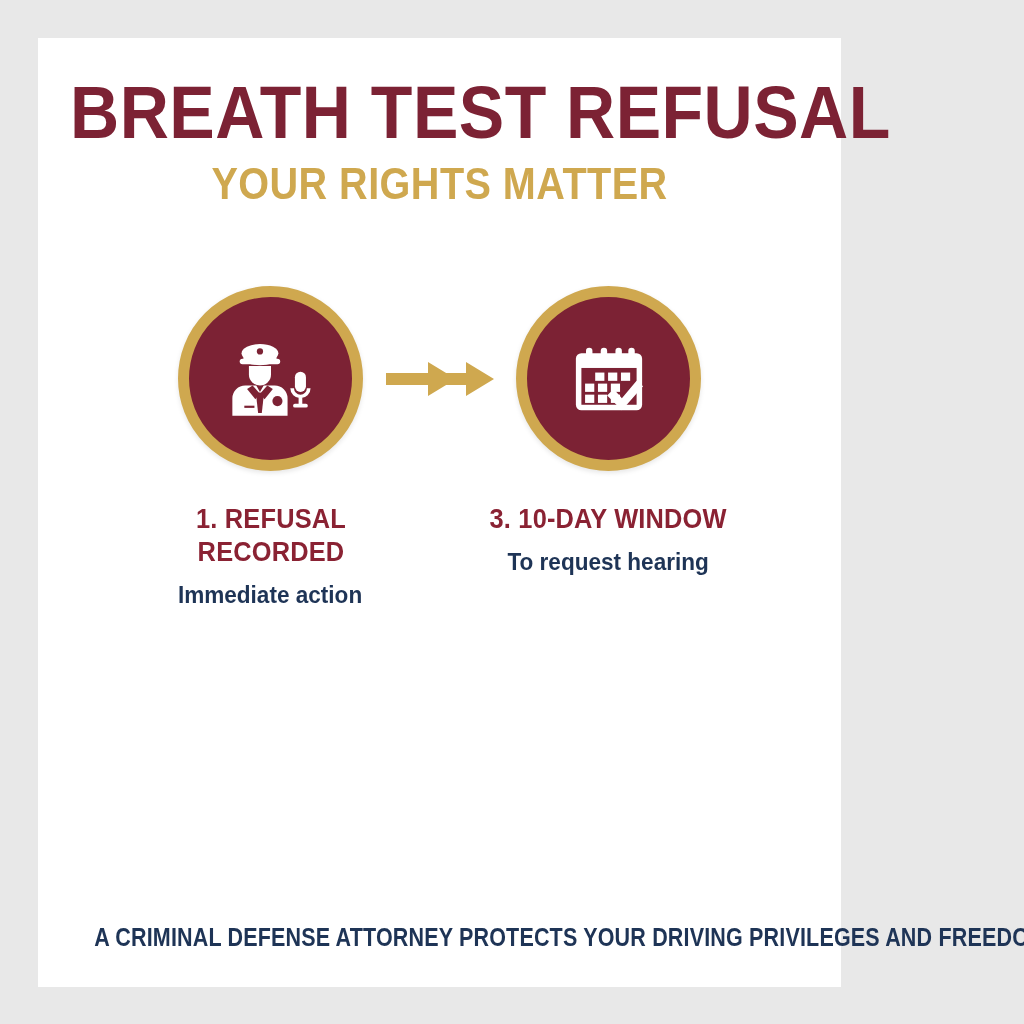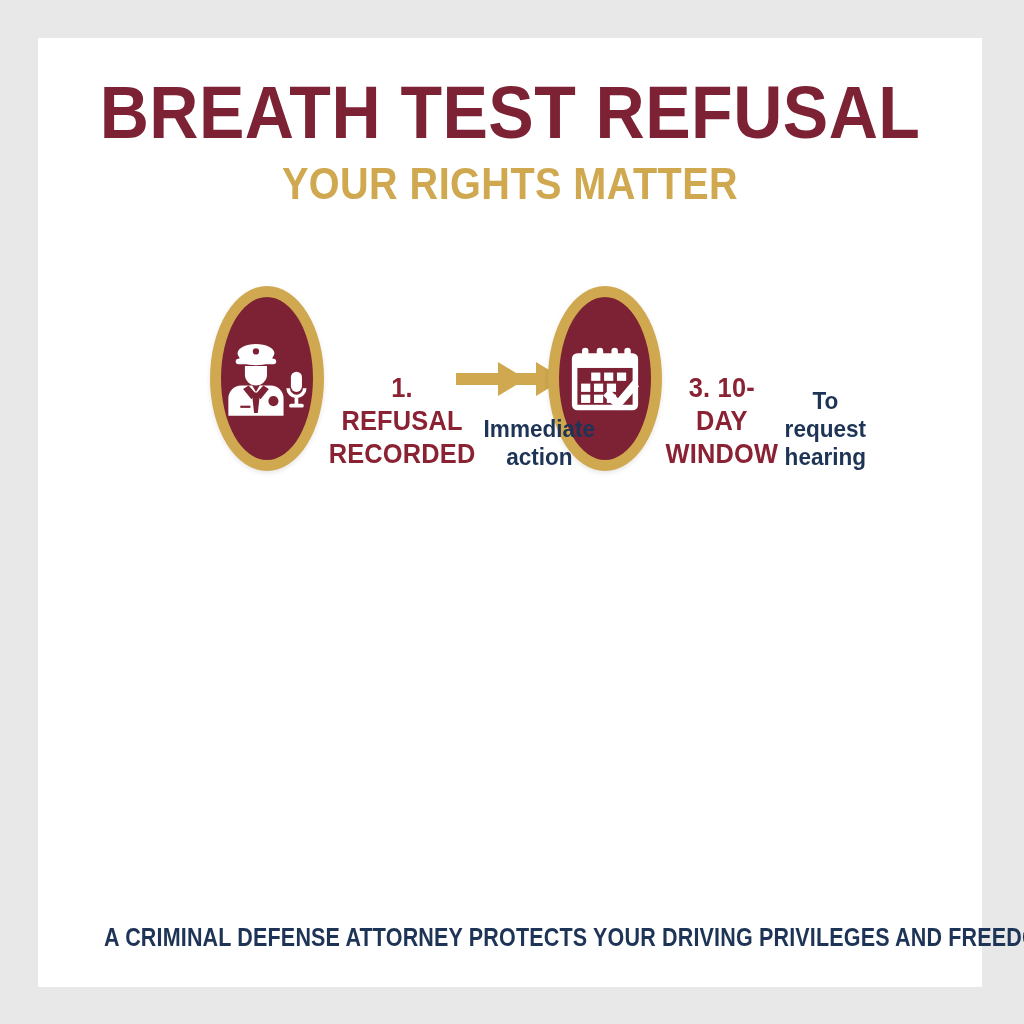--- a/index.html
+++ b/index.html
@@ -6,21 +6,21 @@
   html, body {
     width:1024px; height:1024px;
     background:#e8e8e8;
     font-family:"Liberation Sans", sans-serif;
     overflow:hidden;
   }
 
   #poster {
     position:absolute;
     left:38px; top:38px;
-    width:944px; height:949px;
+    width:803px; height:949px;
     background:#ffffff;
   }
 
   
   .header { position:absolute; left:0; top:0; width:100%; text-align:center; }
 
   .title {
     margin-top:38px;
     color:#7c2234;
     font-size:74px;
@@ -43,21 +43,21 @@
 
   
   .steps {
     position:absolute;
     left:0; top:248px;
     width:100%;
     display:flex;
     align-items:flex-start;
     justify-content:center;
   }
-  .step { width:262px; display:flex; flex-direction:row; align-items:flex-end; }
+  .step { width:262px; display:flex; flex-direction:column; align-items:center; }
 
   .circle {
     width:185px; height:185px;
     border-radius:50%;
     background:#7c2234;
     border:11px solid #cfa84f;
     display:flex; align-items:center; justify-content:center;
     box-shadow:0 2px 5px rgba(0,0,0,0.10);
   }
   .circle svg { width:92px; height:92px; display:block; }

